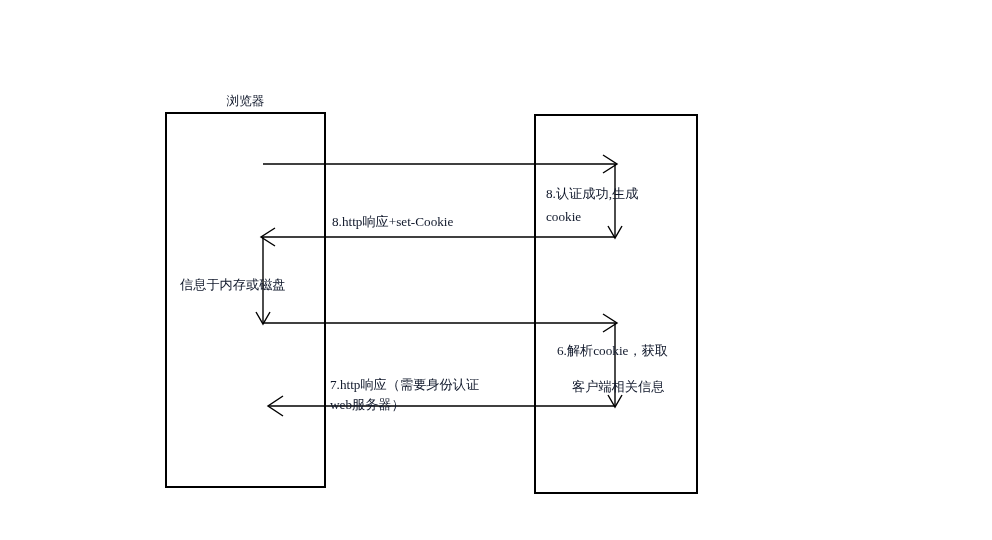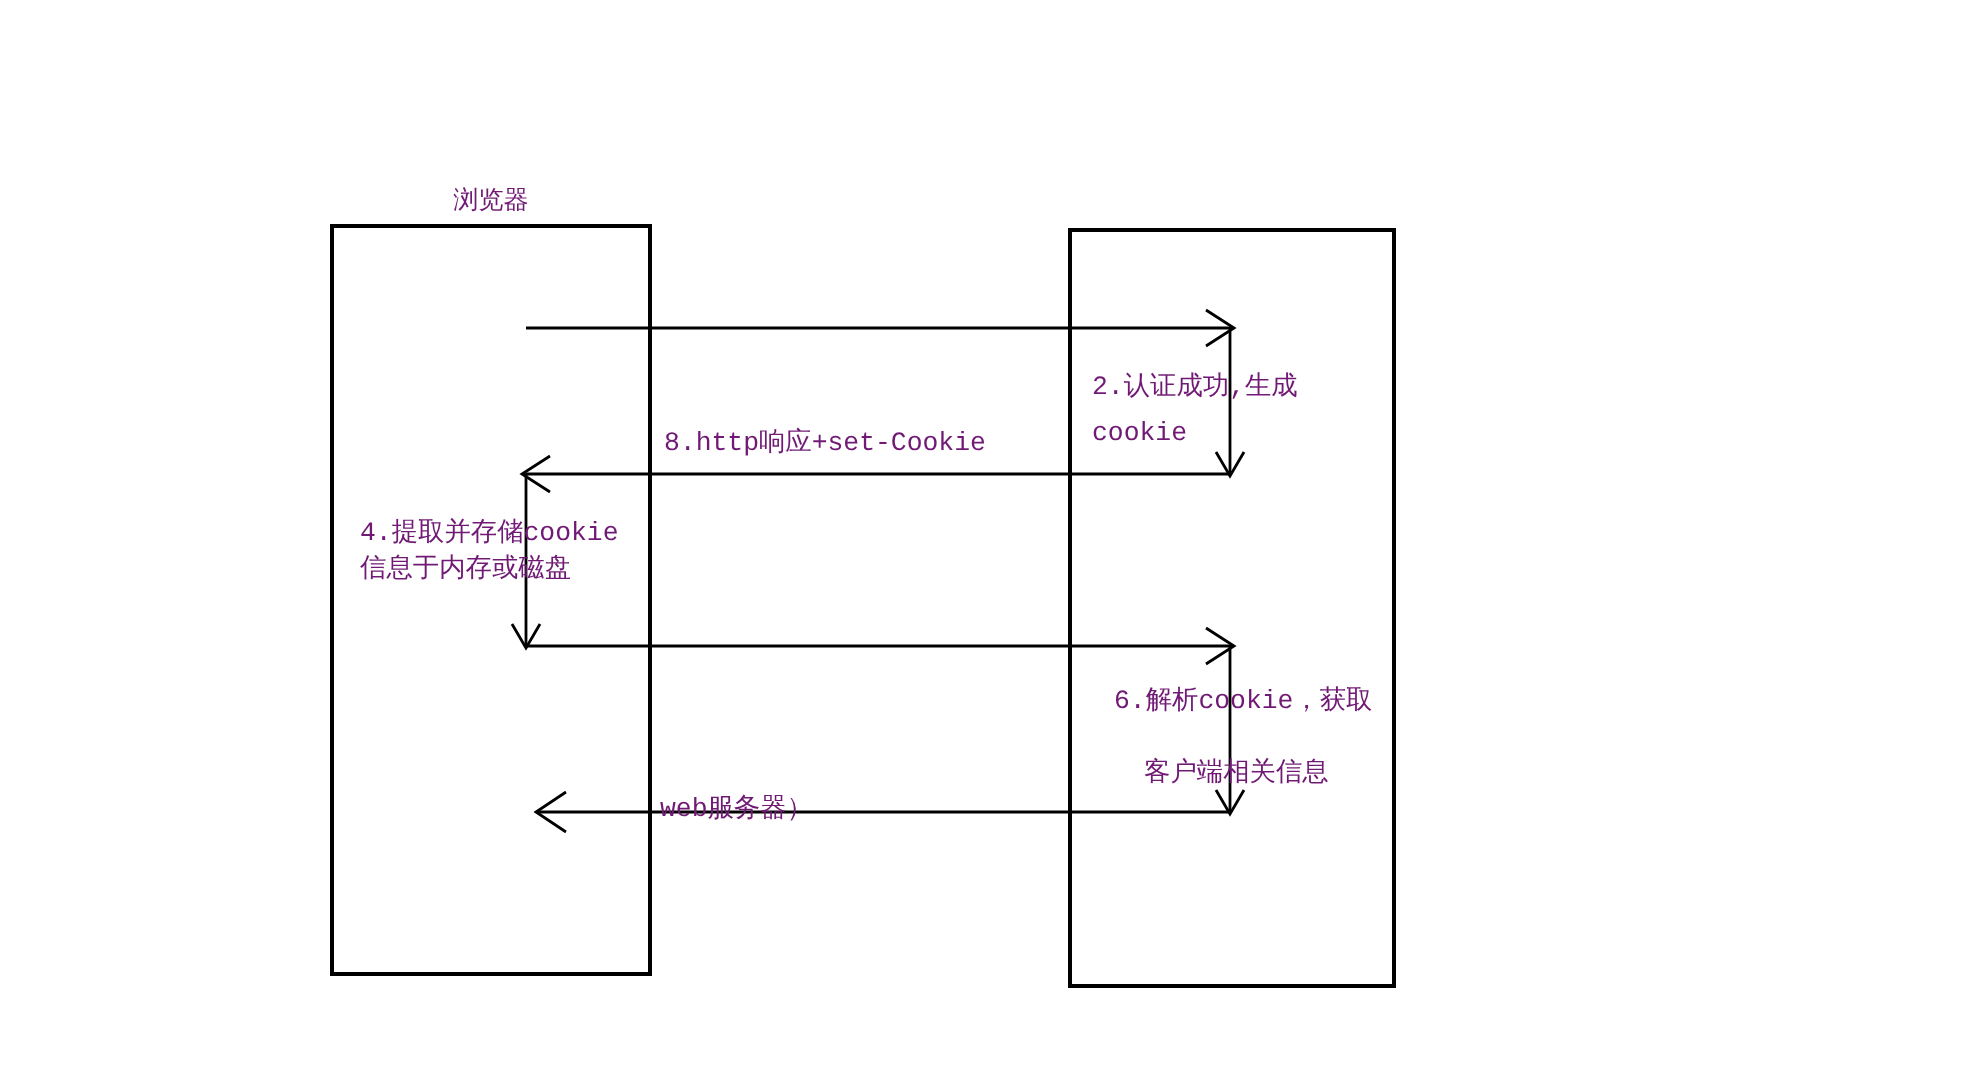--- a/index.html
+++ b/index.html
@@ -32,23 +32,23 @@
     fill: none;
     shape-rendering: geometricPrecision;
   }
   .boxline {
     stroke: #000000;
     stroke-width: 2;
     fill: none;
   }
   .lbl {
     position: absolute;
-    font-family: Liberation Mono, monospace;
+    font-family: Liberation Serif, serif;
     font-size: 13.2px;
-    color: #701a75;
+    color: #0f172a;
     white-space: nowrap;
     line-height: 18px;
     letter-spacing: 0px;
   }
   .lbl-head {
     font-size: 12.6px;
     text-align: center;
   }
   .lbl-msg {
     font-size: 13.2px;
@@ -101,27 +101,27 @@
     <g>
       <line class="stroke" x1="615" y1="406" x2="269" y2="406"></line>
       <polyline class="stroke" points="283,396 268,406 283,416"></polyline>
     </g>
   </svg>
 
   <div class="lbl lbl-head" style="left:166px; top:92px; width:159px;">浏览器</div>
 
 
 
-  <div class="lbl lbl-note" style="left:546px; top:185px;">2.认证成功,生成</div>
+  <div class="lbl lbl-note" style="left:546px; top:185px;">8.认证成功,生成</div>
   <div class="lbl lbl-note" style="left:546px; top:208px;">cookie</div>
 
   <div class="lbl lbl-msg" style="left:332px; top:213px;">8.http响应+set-Cookie</div>
 
-  <div class="lbl lbl-note" style="left:180px; top:258px;">4.提取并存储cookie</div>
   <div class="lbl lbl-note" style="left:180px; top:276px;">信息于内存或磁盘</div>
 
 
   <div class="lbl lbl-note" style="left:557px; top:342px;">6.解析cookie，获取</div>
   <div class="lbl lbl-note" style="left:572px; top:362px;margin-top:16px;">客户端相关信息</div>
 
+  <div class="lbl lbl-msg" style="left:330px; top:376px;">7.http响应（需要身份认证</div>
   <div class="lbl lbl-msg" style="left:330px; top:396px;">web服务器）</div>
 
 </div>
 
 </body></html>

